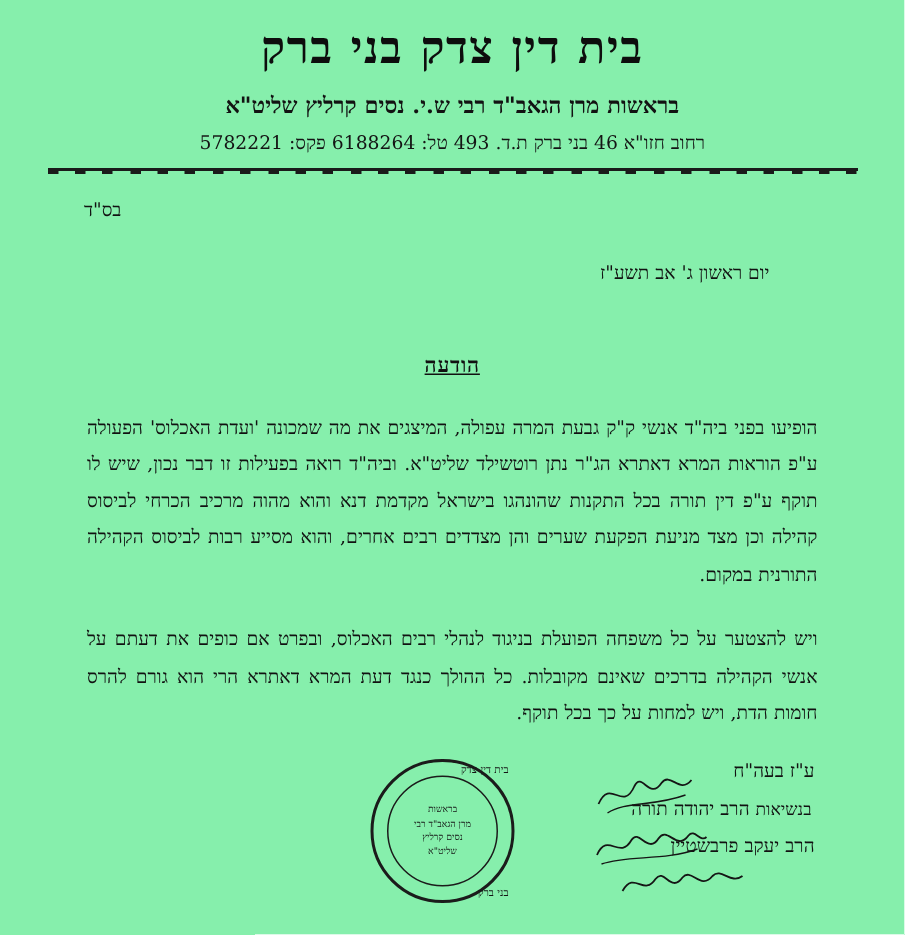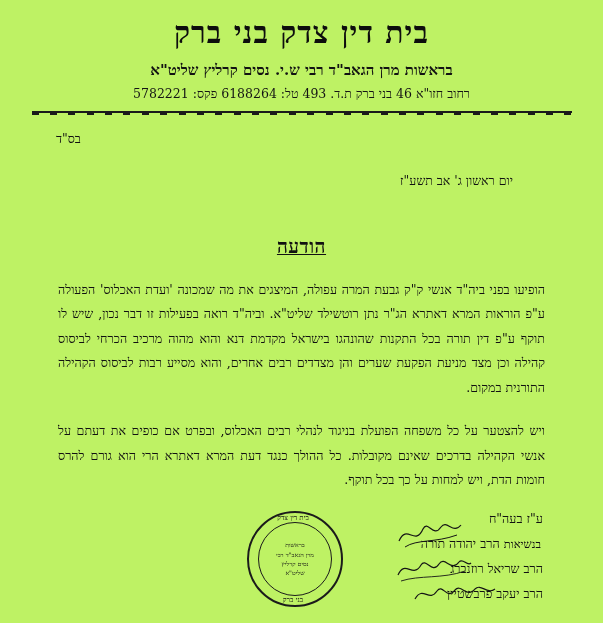--- a/index.html
+++ b/index.html
@@ -17,21 +17,21 @@
     background: #ffffff;
     overflow: hidden;
     box-sizing: border-box;
   }
   .sheet {
     position: absolute;
     left: 0;
     top: 0;
     width: 603px;
     height: 623px;
-    background: #bef264;
+    background: #86efac;
   }
 
   
   .letterhead {
     padding-top: 16px;
     text-align: center;
     direction: rtl;
   }
   .bd-title {
     font-family: "DejaVu Serif", serif;
@@ -96,21 +96,21 @@
     text-align: right;
     font-family: "DejaVu Serif", serif;
     font-size: 12.5px;
     padding-right: 42px;
   }
   .doc-title {
     margin-top: 46px;
     text-align: center;
     font-family: "DejaVu Serif", serif;
     font-weight: bold;
-    font-size: 19px;
+    font-size: 14px;
     text-decoration: underline;
     letter-spacing: 0.5px;
   }
   .para {
     margin-top: 20px;
     font-family: "DejaVu Serif", serif;
     font-size: 12.6px;
     line-height: 1.95;
     text-align: justify;
     text-justify: inter-word;
@@ -181,21 +181,21 @@
     font-family: "DejaVu Serif", serif;
     font-size: 6.2px;
     line-height: 1.5;
     color: #141414;
     white-space: nowrap;
   }
   .stamp-top-text, .stamp-bottom-text {
     position: absolute;
     left: 0;
     right: 4px;
-    text-align: center;
+    text-align: right;
     font-family: "DejaVu Serif", serif;
     font-size: 7px;
     color: #141414;
   }
   .stamp-top-text { top: 3px; }
   .stamp-bottom-text { bottom: 3px; }
 
   
   .handsig {
     position: absolute;
@@ -292,23 +292,20 @@
         </svg>
 
         <div class="ayin-line">ע"ז בעה"ח</div>
 
         <div class="sig-names">
           <div>
             <span class="nasi-label">בנשיאות</span>
             <span>הרב יהודה תורה</span>
           </div>
           <div>
-            <span>הרב שריאל רוזנברג</span>
-          </div>
-          <div>
             <span>הרב יעקב פרבשטיין</span>
           </div>
         </div>
       </div>
 
     </div>
   </div>
 </div>
 
 </body></html>

